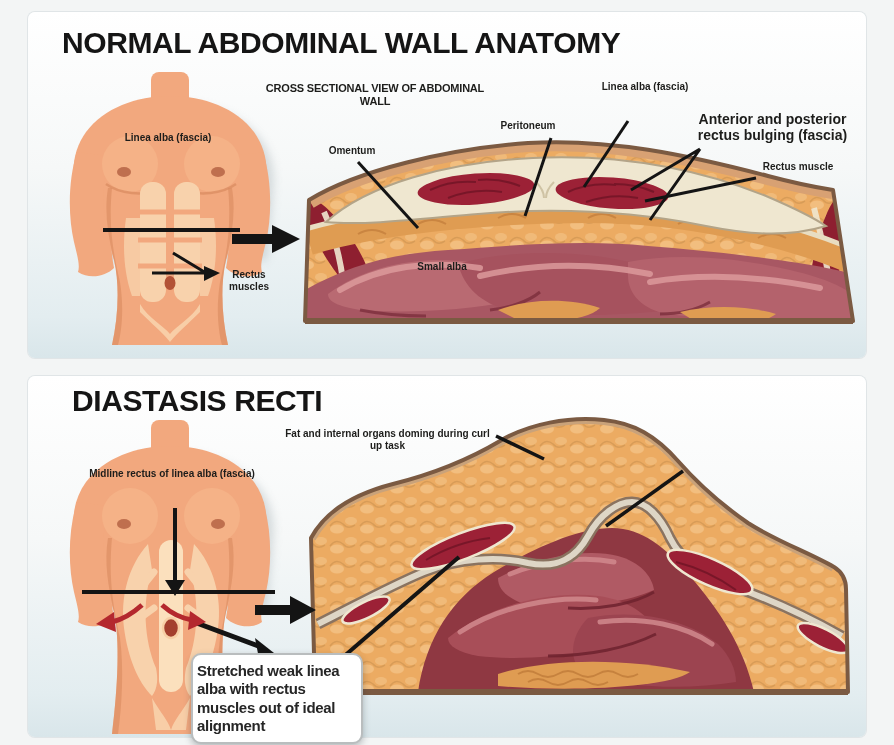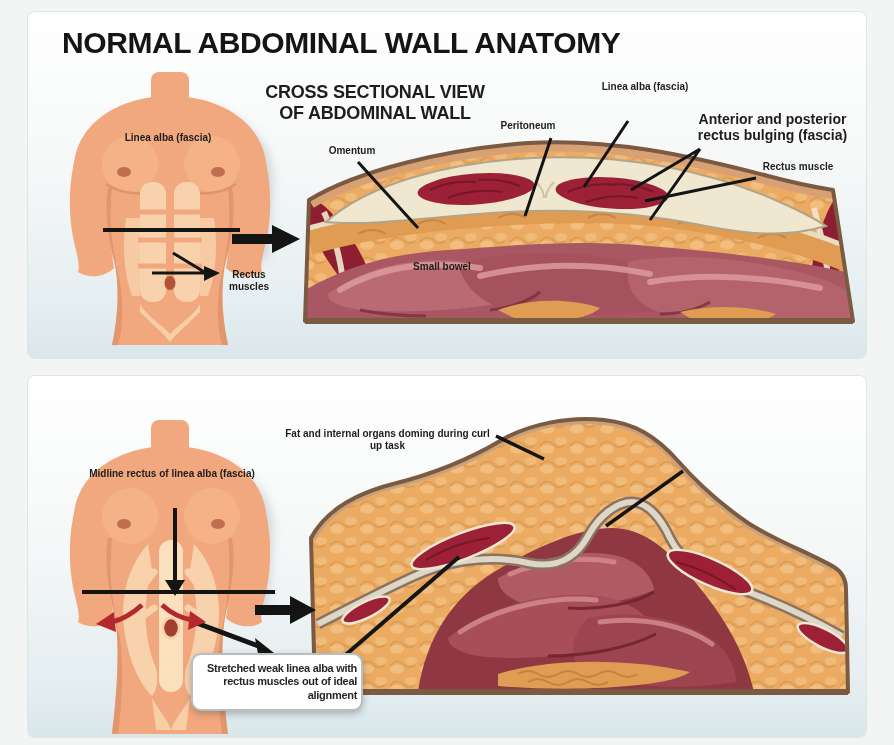--- a/index.html
+++ b/index.html
@@ -20,25 +20,25 @@
     position:absolute;margin:0;
     font-size:30px;font-weight:bold;letter-spacing:-.4px;color:#151515;
     white-space:nowrap;
     text-align:right;
   }
   .lbl{
     position:absolute;font-weight:bold;font-size:10px;line-height:1.16;
     color:#1d1d1b;text-align:center;
   }
   .lbl.small{font-size:14px;}
-  .subtitle{font-size:18px;letter-spacing:-.2px;}
+  .subtitle{font-size:11px;letter-spacing:-.2px;}
   .callout{
     position:absolute;background:#ffffff;border:2px solid #b9bdbe;border-radius:10px;
-    padding:7px 4px;width:160px;text-align:right;
-    font-weight:bold;font-size:11px;line-height:1.22;letter-spacing:-.3px;color:#262626;
+    padding:7px 4px;width:160px;text-align:left;
+    font-weight:bold;font-size:15px;line-height:1.22;letter-spacing:-.3px;color:#262626;
     box-shadow:0 3px 7px rgba(40,50,55,.30);
   }
   svg{position:absolute;left:0;top:0;}
 </style>
 </head>
 <body>
 
 <section class="panel panel1">
   <svg width="838" height="346" viewBox="0 0 838 346">
     <defs>
@@ -151,21 +151,21 @@
 
   <h1 class="panel-title" style="left:34px;top:14px;">NORMAL ABDOMINAL WALL ANATOMY</h1>
   <div class="lbl subtitle" style="left:232px;top:70px;width:230px;">CROSS SECTIONAL VIEW OF ABDOMINAL WALL</div>
   <div class="lbl" style="left:85px;top:120px;width:110px;">Linea alba (fascia)</div>
   <div class="lbl" style="left:186px;top:257px;width:70px;">Rectus muscles</div>
   <div class="lbl" style="left:279px;top:133px;width:90px;">Omentum</div>
   <div class="lbl" style="left:450px;top:108px;width:100px;">Peritoneum</div>
   <div class="lbl" style="left:567px;top:69px;width:100px;">Linea alba (fascia)</div>
   <div class="lbl small" style="left:652px;top:99px;width:185px;">Anterior and posterior rectus bulging (fascia)</div>
   <div class="lbl" style="left:700px;top:149px;width:140px;">Rectus muscle</div>
-  <div class="lbl" style="left:364px;top:249px;width:100px;">Small bowel</div>
+  <div class="lbl" style="left:364px;top:249px;width:100px;">Small alba</div>
 </section>
 
 <section class="panel panel2">
   <svg width="838" height="361" viewBox="0 0 838 361">
     <defs>
       <pattern id="fatp2" width="30" height="20" patternUnits="userSpaceOnUse">
         <path d="M2 10 Q8 2 15 8 Q20 14 27 9" stroke="#c8904e" stroke-width="1.6" fill="none" opacity="0.55"></path>
         <ellipse cx="9" cy="13" rx="7" ry="4.5" fill="#f4c488" opacity="0.75"></ellipse>
         <ellipse cx="23" cy="5" rx="6" ry="4" fill="#f4c488" opacity="0.6"></ellipse>
       </pattern>
@@ -259,16 +259,17 @@
     <path d="M227 229 L262 229 L262 220 L288 234 L262 248 L262 239 L227 239 Z" fill="#141414"></path>
     <polygon points="246,277 227,262 231,283" fill="#141414"></polygon>
     <g stroke="#b4282e" stroke-width="5" fill="none">
       <path d="M114 229 C104 238 96 243 84 246"></path>
       <path d="M134 229 C144 238 152 242 164 244"></path>
     </g>
     <polygon points="86,236 68,248 88,256" fill="#b4282e"></polygon>
     <polygon points="162,235 178,246 160,254" fill="#b4282e"></polygon>
   </svg>
 
+  <h1 class="panel-title" style="left:44px;top:8px;">DIASTASIS RECTI</h1>
   <div class="lbl" style="left:252px;top:52px;width:215px;">Fat and internal organs doming during curl up task</div>
   <div class="lbl" style="left:60px;top:92px;width:168px;">Midline rectus of linea alba (fascia)</div>
   <div class="callout" style="left:163px;top:277px;">Stretched weak linea alba with rectus muscles out of ideal alignment</div>
 </section>
 
 </body></html>

